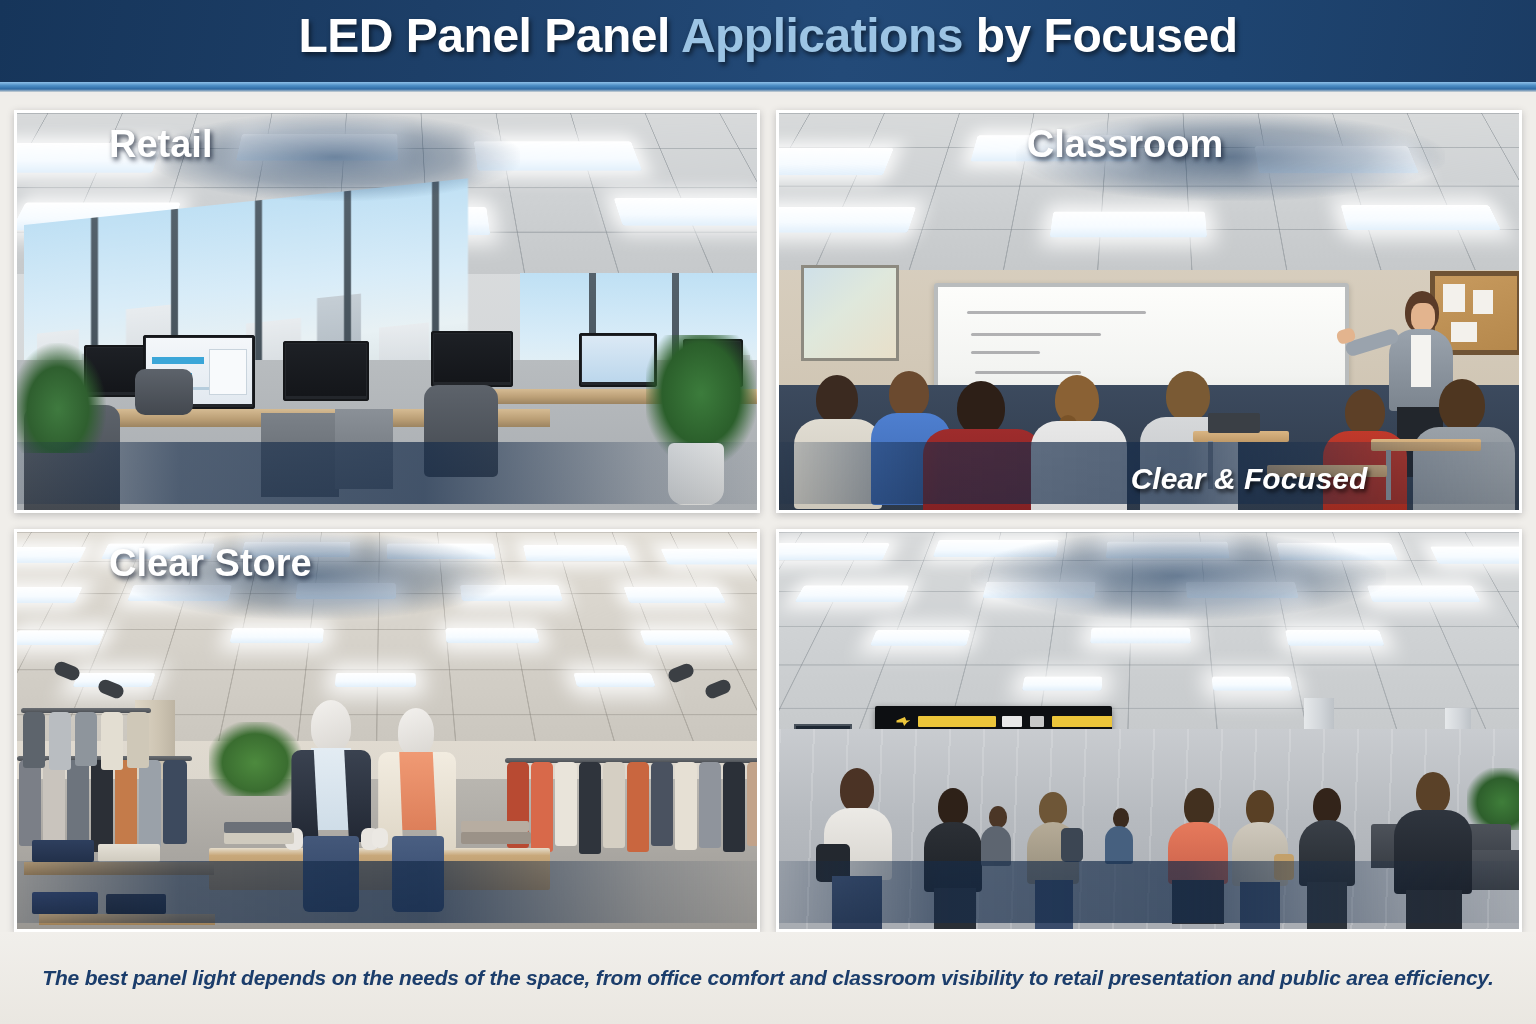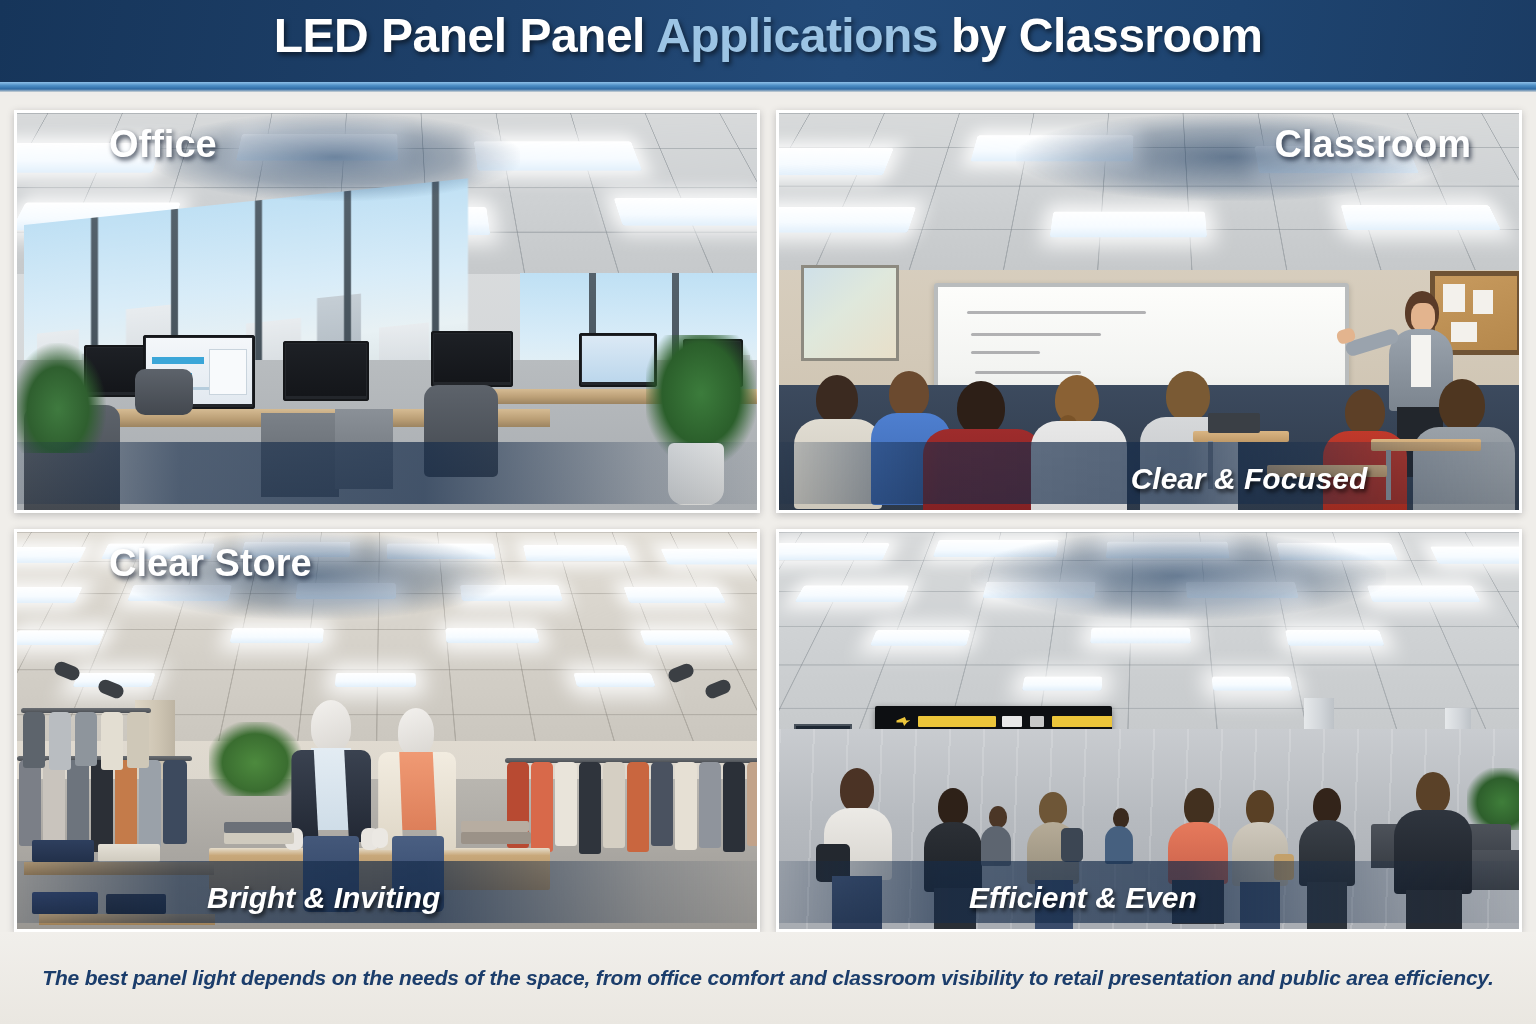--- a/index.html
+++ b/index.html
@@ -49,21 +49,21 @@
   }
   .scene { position: absolute; inset: 0; overflow: hidden; }
 
   .panel-title {
     position: absolute; top: 10px; left: 0; width: 100%;
     text-align: center;
     font-size: 38px; font-weight: bold; color: #ffffff;
     text-shadow: 2px 3px 5px rgba(10,20,40,0.75);
     z-index: 30; pointer-events: none;
   }
-  .panel-title.right { text-align: right; padding-right: 48px; }
+  .panel-title.right { padding-right: 48px; }
   .panel-title.leftish { text-align: left; padding-left: 92px; }
   .title-glow {
     position: absolute; top: 0; height: 88px; z-index: 25;
     background: radial-gradient(ellipse at center, rgba(26,58,96,0.60) 0%, rgba(26,58,96,0.30) 45%, rgba(26,58,96,0) 72%);
     pointer-events: none;
   }
 
   .caption-band {
     position: absolute; left: 0; bottom: 6px; width: 100%; height: 62px;
     background: linear-gradient(90deg, rgba(22,44,74,0.16) 0%, rgba(22,44,74,0.62) 22%, rgba(22,44,74,0.70) 55%, rgba(22,44,74,0.20) 85%, rgba(22,44,74,0.05) 100%);
@@ -180,21 +180,21 @@
   .footer-text {
     font-size: 21px; font-style: italic; font-weight: bold;
     color: #1b3d6b; white-space: nowrap; letter-spacing: -0.2px;
   }
 </style>
 </head>
 <body>
 
 <div class="header">
   <div class="header-title">
-    <span>LED Panel Panel </span><span class="t-accent">Applications</span><span> by Classroom</span>
+    <span>LED Panel Panel </span><span class="t-accent">Applications</span><span> by Focused</span>
   </div>
   <div class="header-stripe"></div>
 </div>
 
 <div class="grid">
 
   <div class="panel">
     <div class="scene">
       <div class="of-wall"></div>
 
@@ -267,21 +267,21 @@
       <div style="position:absolute;left:43%;top:296px;width:58px;height:80px;background:linear-gradient(180deg,#8a9097,#6b7178);"></div>
 
       <div class="of-plant" style="left:-1%; top:230px; width:96px; height:110px;
                   background: radial-gradient(ellipse at 50% 60%, #3f7a3f 0%, #2f5f2f 45%, rgba(47,95,47,0) 72%);"></div>
       <div class="of-plant" style="left:85%; top:222px; width:110px; height:130px;
                   background: radial-gradient(ellipse at 50% 45%, #3c7c3c 0%, #2b5f2b 50%, rgba(43,95,43,0) 75%);"></div>
       <div style="position:absolute;left:88%;top:330px;width:56px;height:62px;background:linear-gradient(180deg,#f2f2f0,#d3d3d1);border-radius:6px 6px 16px 16px;"></div>
 
       <div class="title-glow" style="left:18%; width:50%;"></div>
     </div>
-    <div class="panel-title leftish">Office</div>
+    <div class="panel-title leftish">Retail</div>
     <div class="caption-band"></div>
   </div>
 
   <div class="panel">
     <div class="scene">
       <div class="cl-wall"></div>
 
       <div class="ceiling" style="height:150px; transform:perspective(400px) rotateX(34deg); transform-origin: top center;">
         <div class="tile-grid"></div>
         <div class="led" style="left:4%;  top:40px; width:140px; height:28px;"></div>
@@ -465,21 +465,20 @@
       <div class="rt-table" style="left:3%; top:382px; width:176px; height:11px;"></div>
       <div class="rt-fold" style="left:2%;  top:308px; width:62px; height:22px; background:linear-gradient(180deg,#2e3f5e,#22304a);"></div>
       <div class="rt-fold" style="left:11%; top:312px; width:62px; height:18px; background:linear-gradient(180deg,#e4e0d6,#cfcabe);"></div>
       <div class="rt-fold" style="left:2%;  top:360px; width:66px; height:22px; background:linear-gradient(180deg,#32436a,#24324e);"></div>
       <div class="rt-fold" style="left:12%; top:362px; width:60px; height:20px; background:linear-gradient(180deg,#2b3449,#1d2535);"></div>
 
       <div class="title-glow" style="left:14%; width:52%;"></div>
     </div>
     <div class="panel-title leftish">Clear Store</div>
     <div class="caption-band"></div>
-    <div class="caption-text off-c">Bright &amp; Inviting</div>
   </div>
 
   <div class="panel">
     <div class="scene">
       <div class="pa-bg"></div>
 
       <div class="ceiling" style="height:200px; transform:perspective(440px) rotateX(38deg); transform-origin: top center;">
         <div class="tile-grid" style="background-image:repeating-linear-gradient(90deg, rgba(120,128,134,0.40) 0 1px, transparent 1px 8%), repeating-linear-gradient(180deg, rgba(120,128,134,0.34) 0 1px, transparent 1px 17%);"></div>
         <div class="led" style="left:6%;  top:14px; width:110px; height:20px;"></div>
         <div class="led" style="left:25%; top:10px; width:118px; height:20px;"></div>
@@ -570,20 +569,19 @@
         <div class="p-body" style="left:2px; top:20px; width:30px; height:40px; background:#5d6570;"></div>
       </div>
       <div class="person" style="left:44%; top:276px; width:30px; height:78px;">
         <div class="p-head" style="left:8px; top:0; width:16px; height:20px; background:#3a2a1e;"></div>
         <div class="p-body" style="left:0; top:18px; width:28px; height:38px; background:#46607f;"></div>
       </div>
 
       <div class="title-glow" style="left:26%; width:56%;"></div>
     </div>
     <div class="caption-band"></div>
-    <div class="caption-text off-c">Efficient &amp; Even</div>
   </div>
 
 </div>
 
 <div class="footer">
   <div class="footer-text">The best panel light depends on the needs of the space, from office comfort and classroom visibility to retail presentation and public area efficiency.</div>
 </div>
 
 </body></html>

